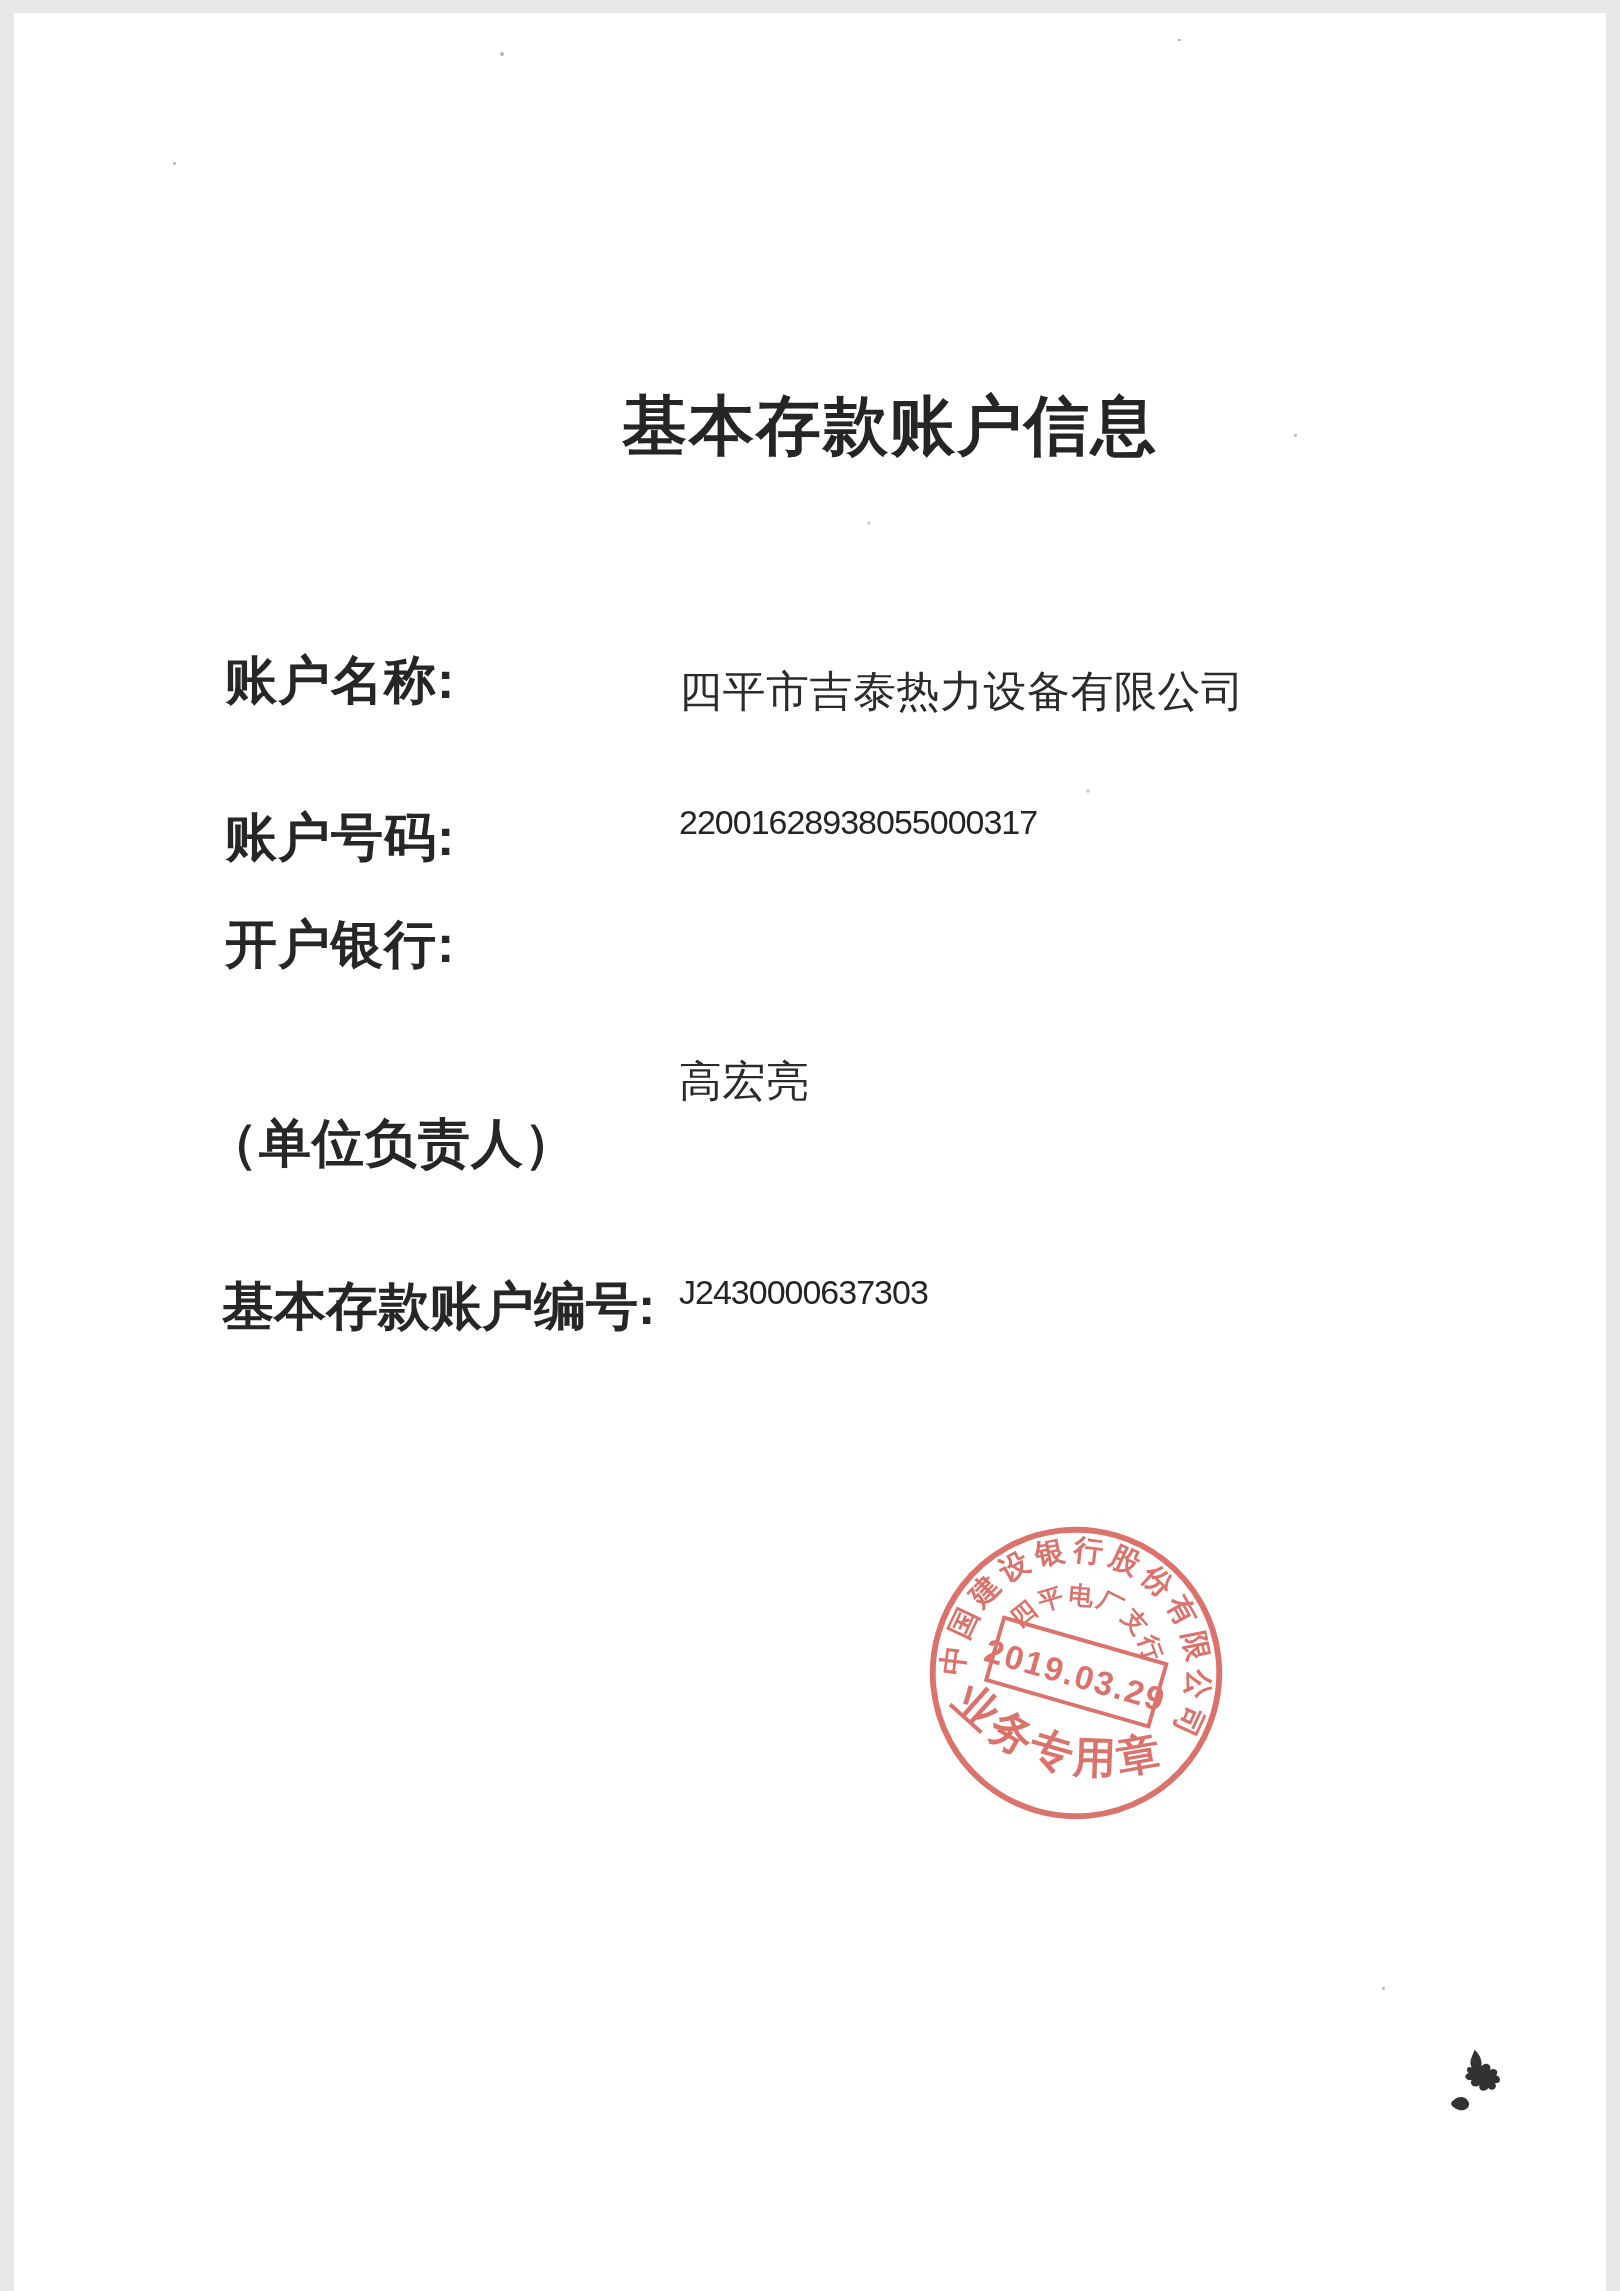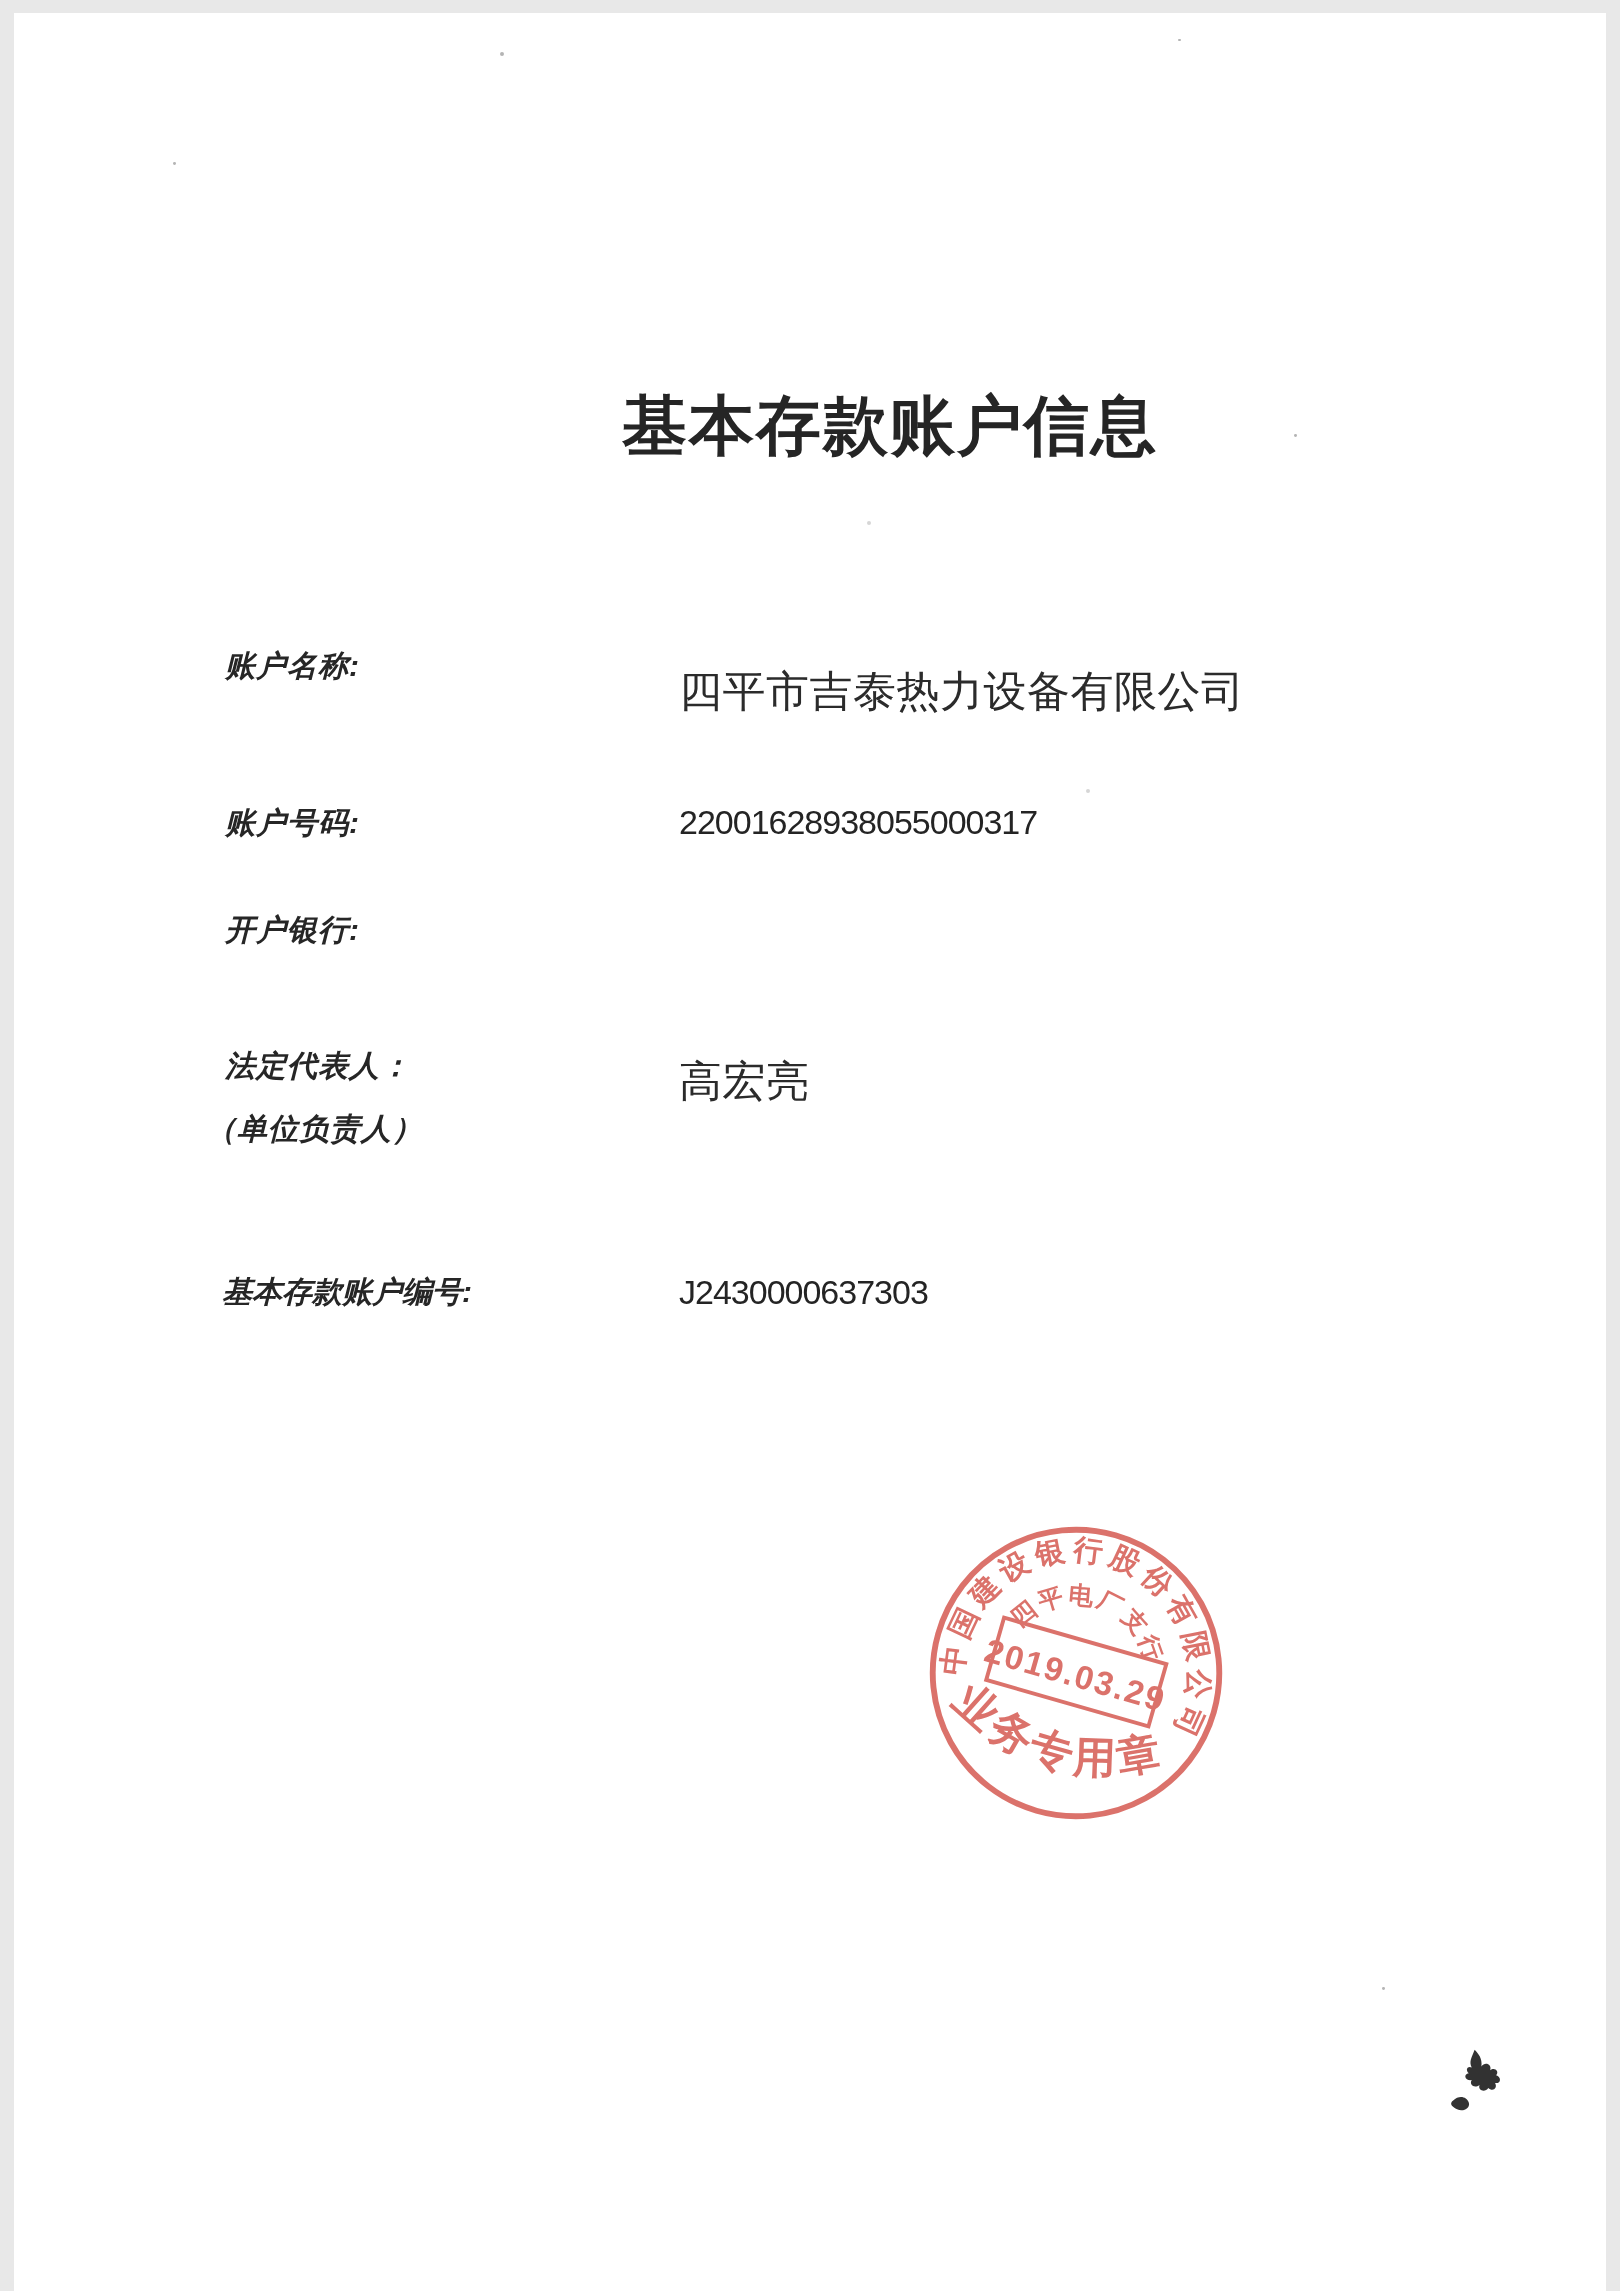--- a/index.html
+++ b/index.html
@@ -24,26 +24,25 @@
     font-weight: 700;
     font-size: 65px;
     letter-spacing: 2px;
     color: #252525;
     white-space: nowrap;
   }
 
   .field-label {
     position: absolute;
     left: 211px;
-    font-size: 30px;
+    font-size: 52px;
     font-weight: 600;
     color: #262626;
     white-space: nowrap;
     letter-spacing: 1px;
-    font-style: italic;
   }
   .field-label.long { left: 208px; letter-spacing: 0; }
   .field-label.paren { left: 192px; }
 
   .field-value {
     position: absolute;
     left: 665px;
     font-family: "Liberation Serif", "DejaVu Serif", serif;
     font-size: 43px;
     font-weight: 400;
@@ -108,21 +107,20 @@
   <div class="doc-title">基本存款账户信息</div>
 
   <div class="field-label" style="top:633px">账户名称:</div>
   <div class="field-value" style="top:650px">四平市吉泰热力设备有限公司</div>
 
   <div class="field-label" style="top:790px">账户号码:</div>
   <div class="field-value numeric" style="top:790px">22001628938055000317</div>
 
   <div class="field-label" style="top:897px">开户银行:</div>
 
-  <div class="field-label" style="top:1033px">法定代表人：</div>
   <div class="field-label paren" style="top:1096px">（单位负责人）</div>
   <div class="field-value" style="top:1040px">高宏亮</div>
 
   <div class="field-label long" style="top:1259px">基本存款账户编号:</div>
   <div class="field-value numeric" style="top:1260px">J2430000637303</div>
 
 
   <svg class="stamp-svg" viewBox="0 0 320 320">
     <g transform="rotate(16 160 160)" stroke="#cf4238" fill="#cf4238" opacity="0.85">
       <circle cx="160" cy="160" r="146" fill="none" stroke-width="6"></circle>

